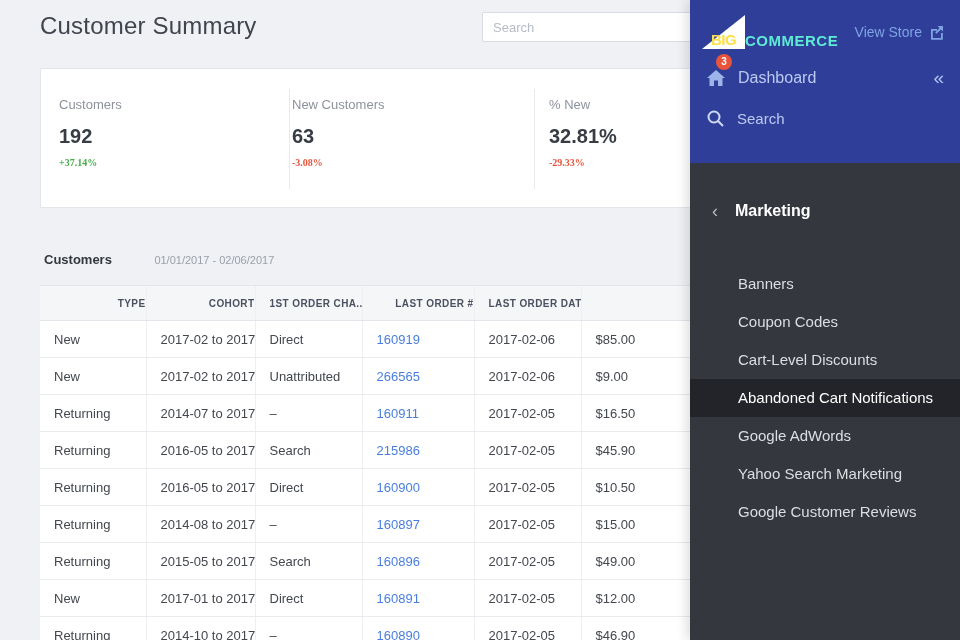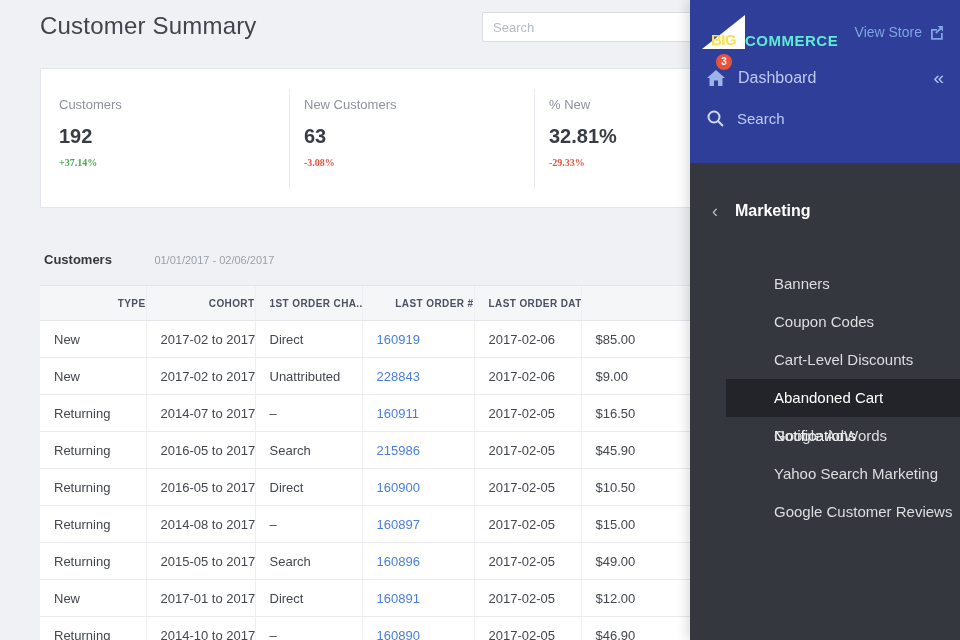--- a/index.html
+++ b/index.html
@@ -13,21 +13,21 @@
     font-weight:400; color:#40454d; letter-spacing:.2px; }
 
   .page-search { position:absolute; left:482px; top:12px; width:280px; height:30px;
     border:1px solid #d9dde3; border-radius:2px; background:#fff; outline:none;
     font-size:13px; color:#555; padding:0 10px; }
   .page-search::placeholder { color:#b6bcc5; }
 
   .stats-card { position:absolute; left:40px; top:68px; width:880px; height:140px;
     background:#fff; border:1px solid #e2e5ea; }
   .stat { position:absolute; top:0; }
-  .stat-0 { left:18px; } .stat-1 { left:263px; } .stat-2 { left:508px; }
+  .stat-0 { left:18px; } .stat-1 { left:251px; } .stat-2 { left:508px; }
   .stat .label { margin-top:28px; font-size:13px; color:#8d929b; }
   .stat .value { margin-top:13px; font-size:20px; font-weight:700; color:#383d45; }
   .stat .delta { margin-top:9px; font-size:10px; font-weight:700;font-family:Liberation Serif, serif; }
   .delta.up   { color:#47ad49; }
   .delta.down { color:#e8543c; }
   .stat-divider { position:absolute; top:20px; width:1px; height:100px; background:#e7eaee; }
   .stat-divider.d1 { left:248px; } .stat-divider.d2 { left:493px; }
 
   .section-head { position:absolute; left:44px; top:250px; }
   .section-head .sec-title { display:inline-block; font-size:13px; font-weight:700; color:#33373d; }
@@ -64,21 +64,21 @@
   .badge { position:absolute; left:26px; top:-4px; width:16px; height:16px; border-radius:50%;
     background:#e8533c; color:#fff; font-size:10px; font-weight:700; text-align:center;
     line-height:16px; }
   .collapse { position:absolute; right:16px; top:50%; transform:translateY(-54%);
     font-size:19px; color:#b5c3f0; cursor:pointer; line-height:1; }
 
   .section-header { display:flex; align-items:center; padding:38px 0 0 22px; }
   .back-chevron { font-size:18px; color:#b9babe; line-height:20px; cursor:pointer; }
   .section-title { margin-left:17px; font-size:16px; font-weight:700; color:#ffffff; }
 
-  .menu { list-style:none; margin-top:44px;padding-left:36px; }
+  .menu { list-style:none; margin-top:44px; }
   .menu li { height:38px; line-height:38px; padding-left:48px; font-size:15px; color:#dddee2;
     cursor:pointer; }
   .menu li.active { background:#23242a; color:#ffffff; }
 </style>
 </head>
 <body>
 
 <div class="main">
 
   <div class="page-title">Customer Summary</div>
@@ -139,21 +139,21 @@
           <td>2017-02 to 2017...</td>
           <td>Direct</td>
           <td><a href="#">160919</a></td>
           <td>2017-02-06</td>
           <td>$85.00</td>
         </tr>
         <tr>
           <td>New</td>
           <td>2017-02 to 2017...</td>
           <td>Unattributed</td>
-          <td><a href="#">228843</a></td>
+          <td><a href="#">266565</a></td>
           <td>2017-02-06</td>
           <td>$9.00</td>
         </tr>
         <tr>
           <td>Returning</td>
           <td>2014-07 to 2017...</td>
           <td class="dash">–</td>
           <td><a href="#">160911</a></td>
           <td>2017-02-05</td>
           <td>$16.50</td>

